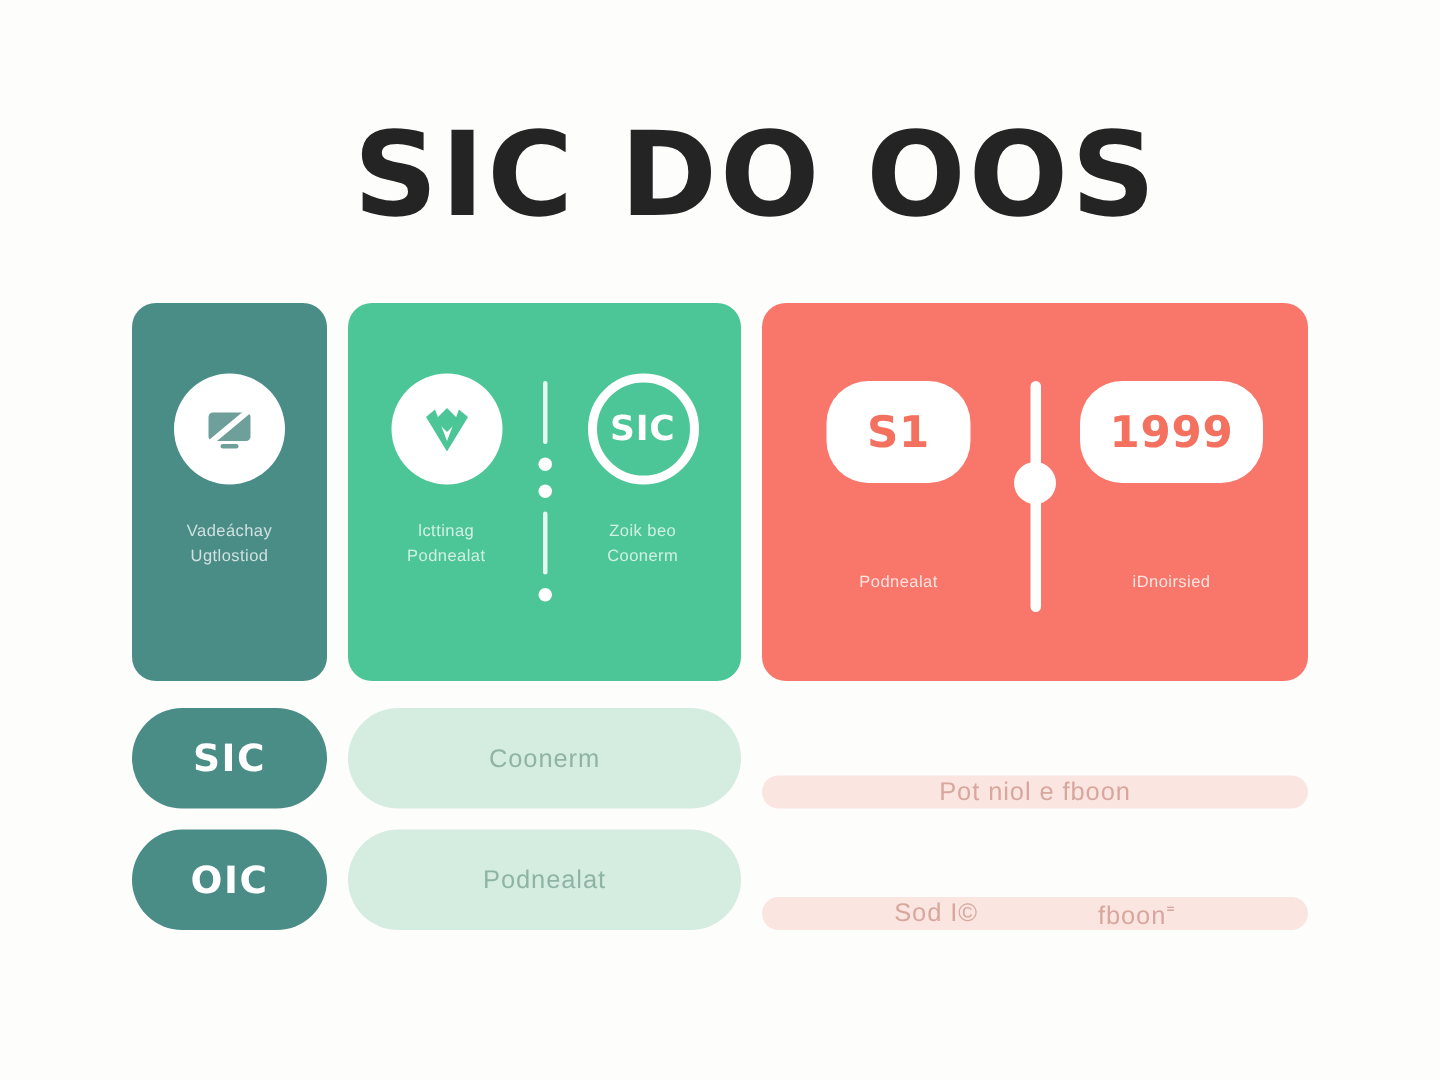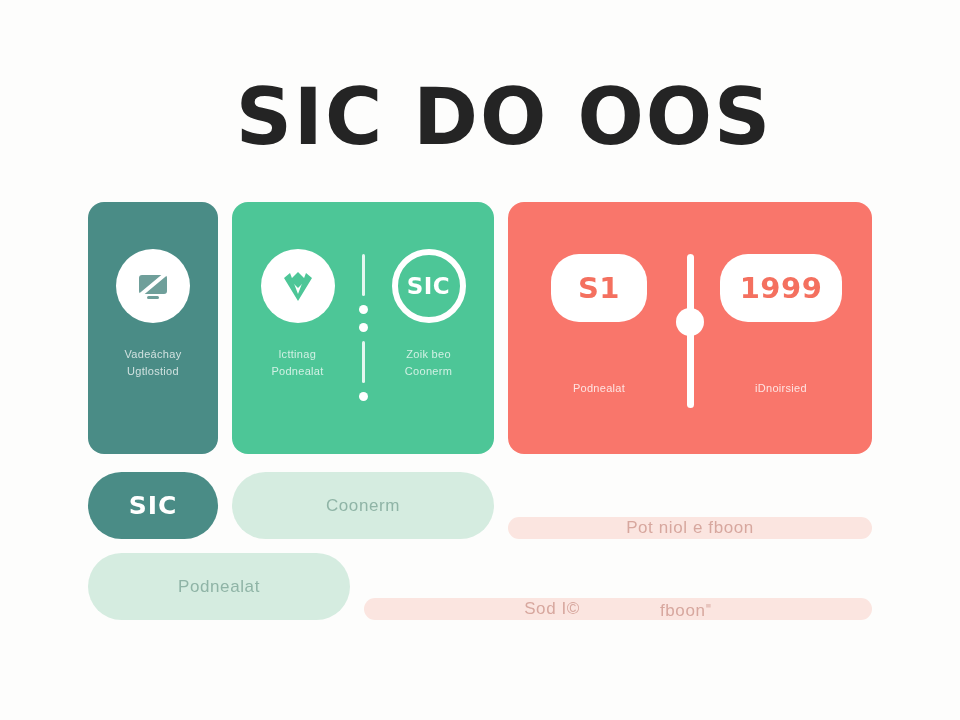--- a/index.html
+++ b/index.html
@@ -321,20 +321,21 @@
 
   <div class="rows">
 
     <div class="row">
       <div class="chip">SIC</div>
       <div class="bar bar-mint">Coonerm</div>
       <div class="bar bar-blush">Pot niol e fboon</div>
     </div>
 
     <div class="row">
+      <div class="chip">OIC</div>
       <div class="bar bar-mint">Podnealat</div>
       <div class="bar bar-blush duo">
         <span>Sod I©</span>
         <span>fboon⁼</span>
       </div>
     </div>
 
   </div>
 
 </div>

